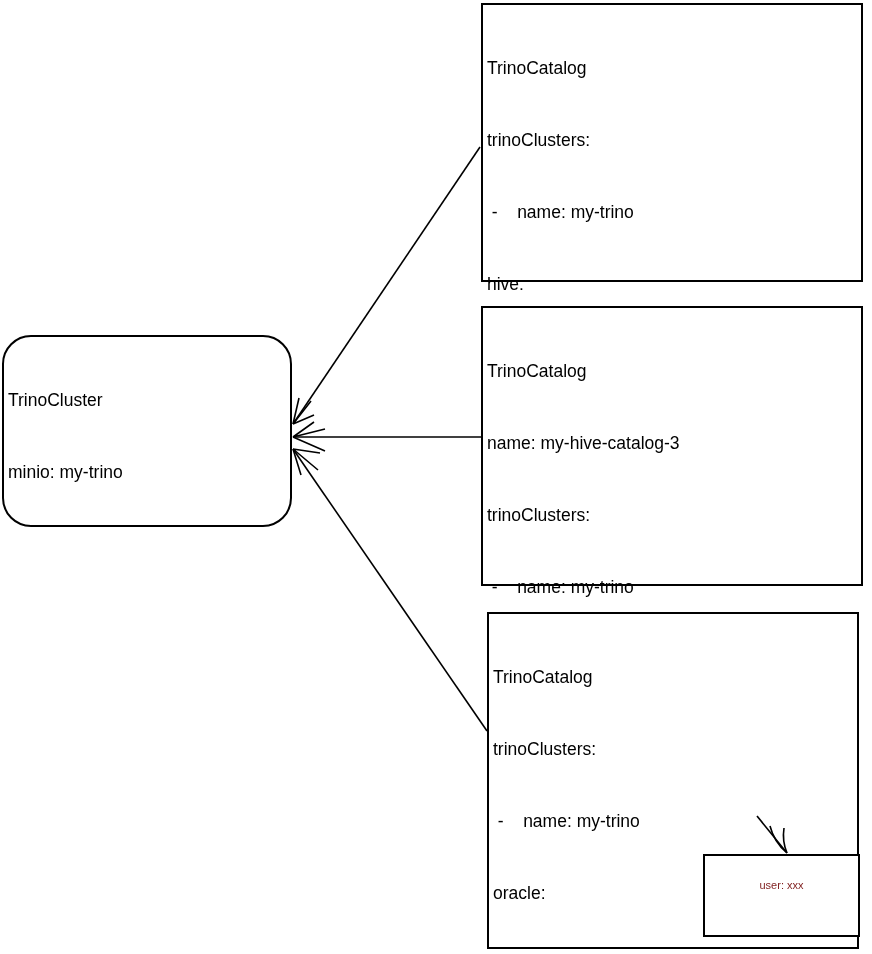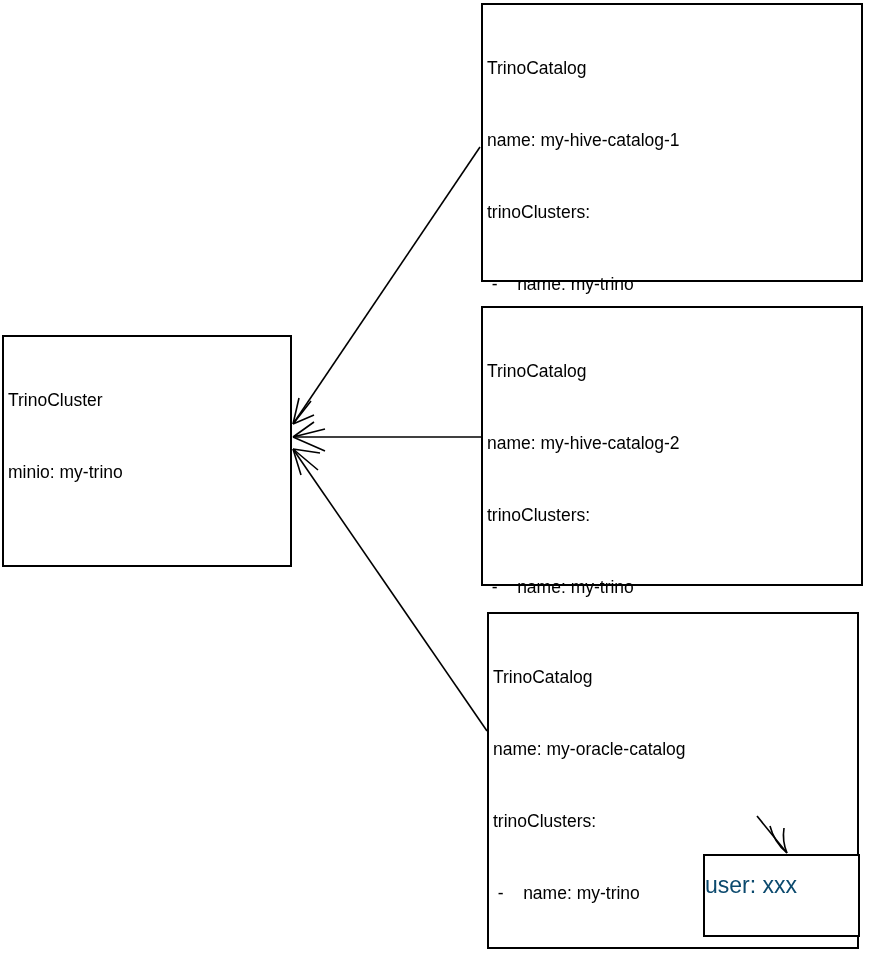--- a/index.html
+++ b/index.html
@@ -33,21 +33,22 @@
     color: #000000;
     white-space: pre;
   }
   .line {
     white-space: pre;
   }
   #cluster-box {
     left: 2px;
     top: 335px;
     width: 290px;
-    height: 232px;
+    height: 192px;
+    border-radius: 29px;
   }
   #catalog-box-1 {
     left: 481px;
     top: 3px;
     width: 382px;
     height: 279px;
   }
   #catalog-box-2 {
     left: 481px;
     top: 306px;
@@ -65,23 +66,24 @@
     top: 852px;
     width: 157px;
     height: 83px;
     border-width: 2px;
   }
   #credentials-text {
     position: absolute;
     left: 0;
     right: 0;
     top: 16px;
-    font-size: 23px;
+    text-align: center;
+    font-size: 11px;
     line-height: 26px;
-    color: #0c4a6e;
+    color: #7f1d1d;
   }
   svg.overlay {
     position: absolute;
     left: 0;
     top: 0;
     width: 872px;
     height: 954px;
     pointer-events: none;
   }
   svg.overlay path,
@@ -99,48 +101,46 @@
   <div class="box" id="cluster-box">
     <div class="box-text">
       <div class="line">TrinoCluster</div>
       <div class="line">minio: my-trino</div>
     </div>
   </div>
 
   <div class="box" id="catalog-box-1">
     <div class="box-text">
       <div class="line">TrinoCatalog</div>
-      <div class="line">name: my-hive-catalog-1</div>
       <div class="line">trinoClusters:</div>
       <div class="line"> -    name: my-trino</div>
       <div class="line">hive:</div>
       <div class="line">    s3: # S3ConnnectionSpec</div>
       <div class="line">       inline:</div>
       <div class="line">           host: minio</div>
       <div class="line">    metastore: # whatever</div>
     </div>
   </div>
 
   <div class="box" id="catalog-box-2">
     <div class="box-text">
       <div class="line">TrinoCatalog</div>
-      <div class="line">name: my-hive-catalog-2</div>
+      <div class="line">name: my-hive-catalog-3</div>
       <div class="line">trinoClusters:</div>
       <div class="line"> -    name: my-trino</div>
       <div class="line">hive:</div>
       <div class="line">    hdfs:</div>
       <div class="line">       # TBD</div>
       <div class="line">    metastore: # whatever</div>
     </div>
   </div>
 
   <div class="box" id="catalog-box-3">
     <div class="box-text">
       <div class="line">TrinoCatalog</div>
-      <div class="line">name: my-oracle-catalog</div>
       <div class="line">trinoClusters:</div>
       <div class="line"> -    name: my-trino</div>
       <div class="line">oracle:</div>
       
       
     </div>
 
     <div class="box" id="credentials-box" style="left:214px; top:240px;">
       <div id="credentials-text">
         <div class="line">user: xxx</div>

